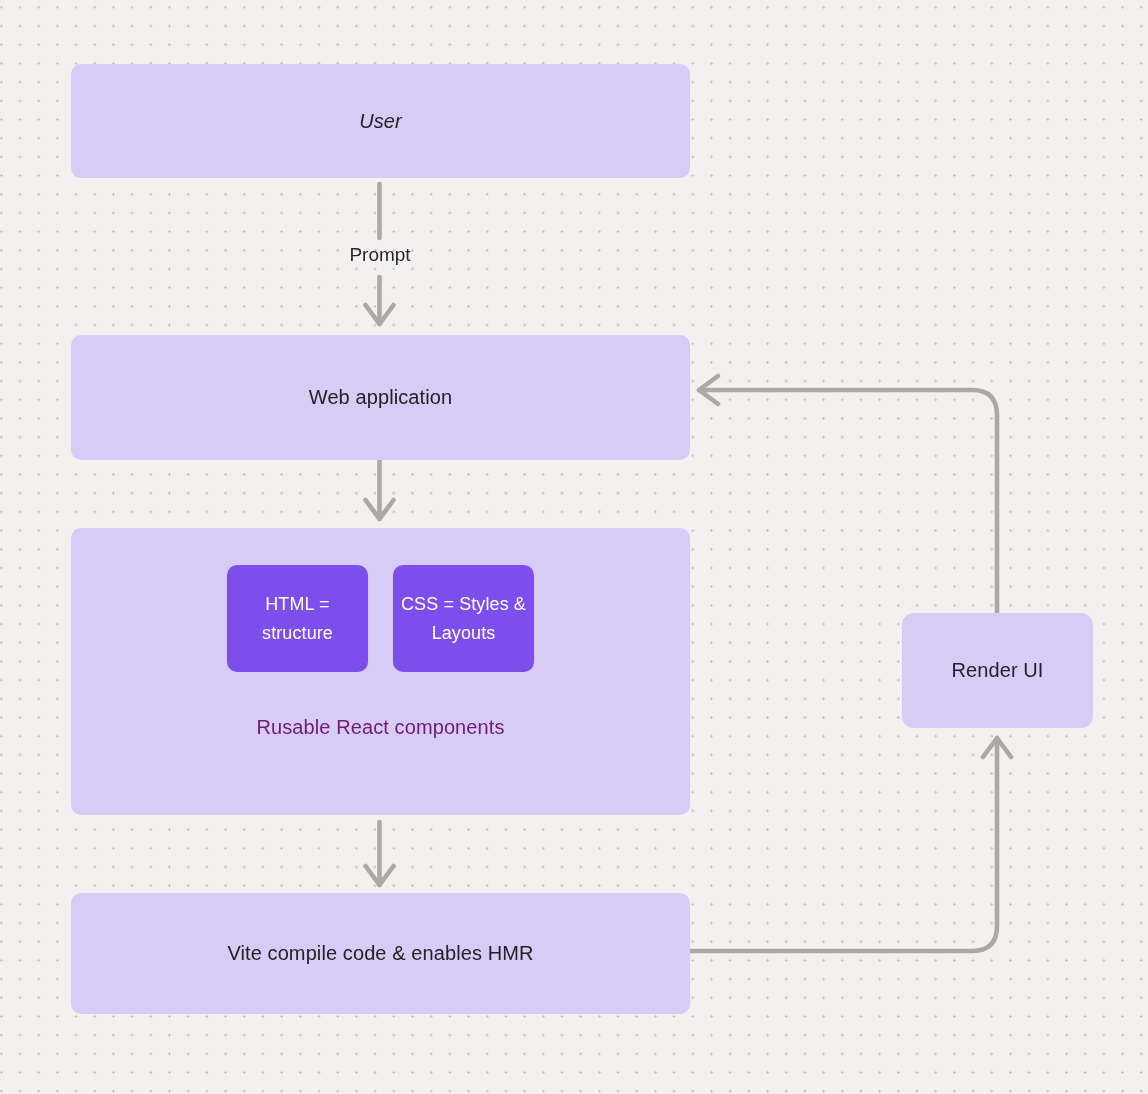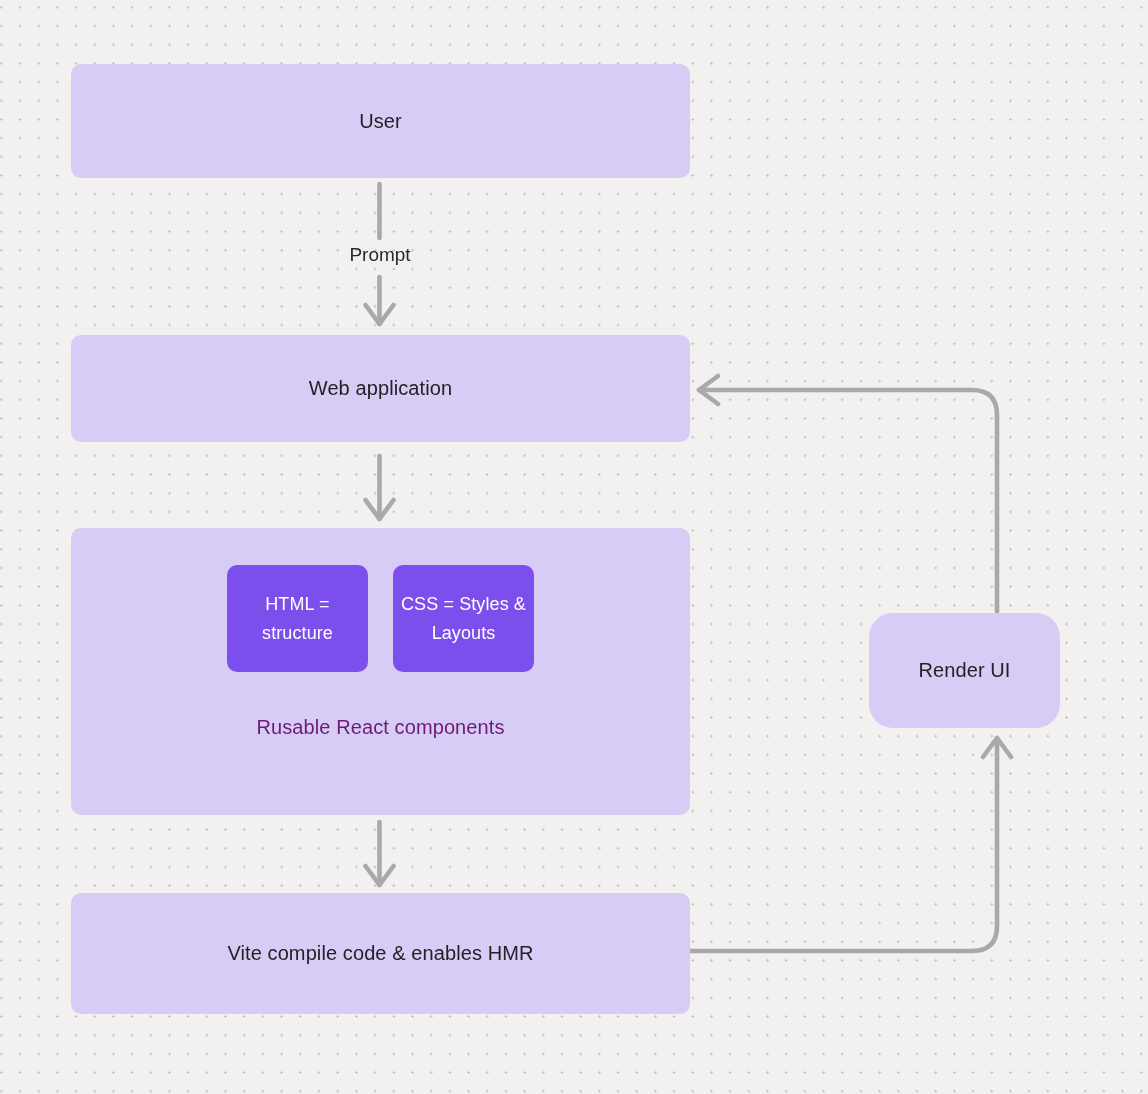--- a/index.html
+++ b/index.html
@@ -23,25 +23,25 @@
     background: #D7CCF5;
     border-radius: 10px;
     display: flex;
     align-items: center;
     justify-content: center;
     color: #242226;
     font-size: 20px;
     letter-spacing: 0.1px;
   }
 
-  .node-user          { left: 71px;  top: 64px;  width: 619px; height: 114px; }
-  .node-web           { left: 71px;  top: 335px; width: 619px; height: 107px; }
+  .node-user          { left: 71px;  top: 64px;  width: 619px; height: 114px; font-style: italic; }
+  .node-web           { left: 71px;  top: 335px; width: 619px; height: 125px; }
   .node-components    { left: 71px;  top: 528px; width: 619px; height: 287px; display: block; }
   .node-vite          { left: 71px;  top: 893px; width: 619px; height: 121px; }
-  .node-render        { left: 869px; top: 613px; width: 191px; height: 115px; border-radius: 24px; }
+  .node-render        { left: 902px; top: 613px; width: 191px; height: 115px; border-radius: 12px; }
 
   .components-row {
     position: absolute;
     left: 0; right: 0; top: 37px;
     display: flex;
     justify-content: center;
     gap: 25px;
   }
   .chip {
     width: 141px;

